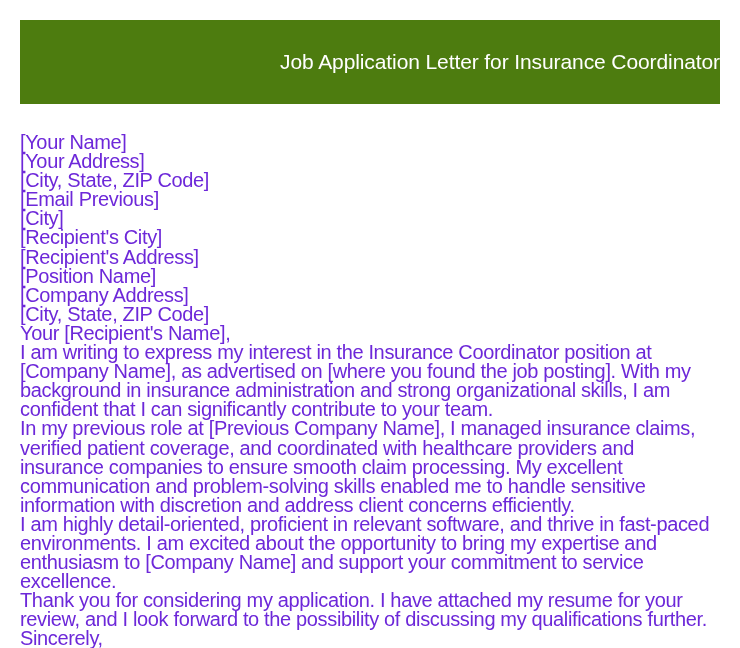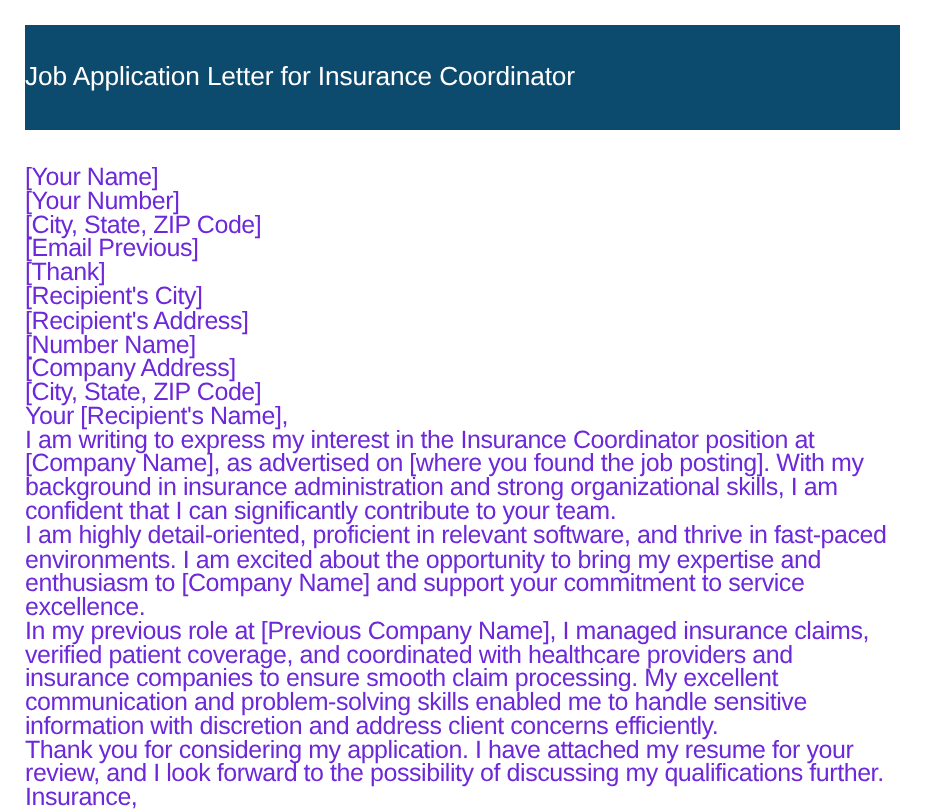--- a/index.html
+++ b/index.html
@@ -13,24 +13,24 @@
       position: relative;
       overflow: hidden;
       font-family: "Liberation Sans", sans-serif;
     }
     .header {
       position: absolute;
       left: 20px;
       top: 20px;
       width: 700px;
       height: 84px;
-      background: #0c4a6e;
+      background: #4d7c0f;
       display: flex;
       align-items: center;
-      justify-content: flex-start;
+      justify-content: flex-end;
     }
     .header h1 {
       margin: 0;
       color: #ffffff;
       font-size: 21px;
       font-weight: normal;
       letter-spacing: -0.1px;
       font-family: "Liberation Sans", sans-serif;
     }
     .letter {
@@ -50,29 +50,29 @@
   </style>
 </head>
 <body>
 
 <div class="header">
   <h1>Job Application Letter for Insurance Coordinator</h1>
 </div>
 
 <div class="letter">
   <p>[Your Name]</p>
-  <p>[Your Number]</p>
+  <p>[Your Address]</p>
   <p>[City, State, ZIP Code]</p>
   <p>[Email Previous]</p>
-  <p>[Thank]</p>
+  <p>[City]</p>
   <p>[Recipient's City]</p>
   <p>[Recipient's Address]</p>
-  <p>[Number Name]</p>
+  <p>[Position Name]</p>
   <p>[Company Address]</p>
   <p>[City, State, ZIP Code]</p>
   <p>Your [Recipient's Name],</p>
   <p>I am writing to express my interest in the Insurance Coordinator position at [Company Name], as advertised on [where you found the job posting]. With my background in insurance administration and strong organizational skills, I am confident that I can significantly contribute to your team.</p>
+  <p>In my previous role at [Previous Company Name], I managed insurance claims, verified patient coverage, and coordinated with healthcare providers and insurance companies to ensure smooth claim processing. My excellent communication and problem-solving skills enabled me to handle sensitive information with discretion and address client concerns efficiently.</p>
   <p>I am highly detail-oriented, proficient in relevant software, and thrive in fast-paced environments. I am excited about the opportunity to bring my expertise and enthusiasm to [Company Name] and support your commitment to service excellence.</p>
-  <p>In my previous role at [Previous Company Name], I managed insurance claims, verified patient coverage, and coordinated with healthcare providers and insurance companies to ensure smooth claim processing. My excellent communication and problem-solving skills enabled me to handle sensitive information with discretion and address client concerns efficiently.</p>
   <p>Thank you for considering my application. I have attached my resume for your review, and I look forward to the possibility of discussing my qualifications further.</p>
-  <p>Insurance,</p>
+  <p>Sincerely,</p>
   <p>[Your Name]</p>
 </div>
 
 </body></html>

